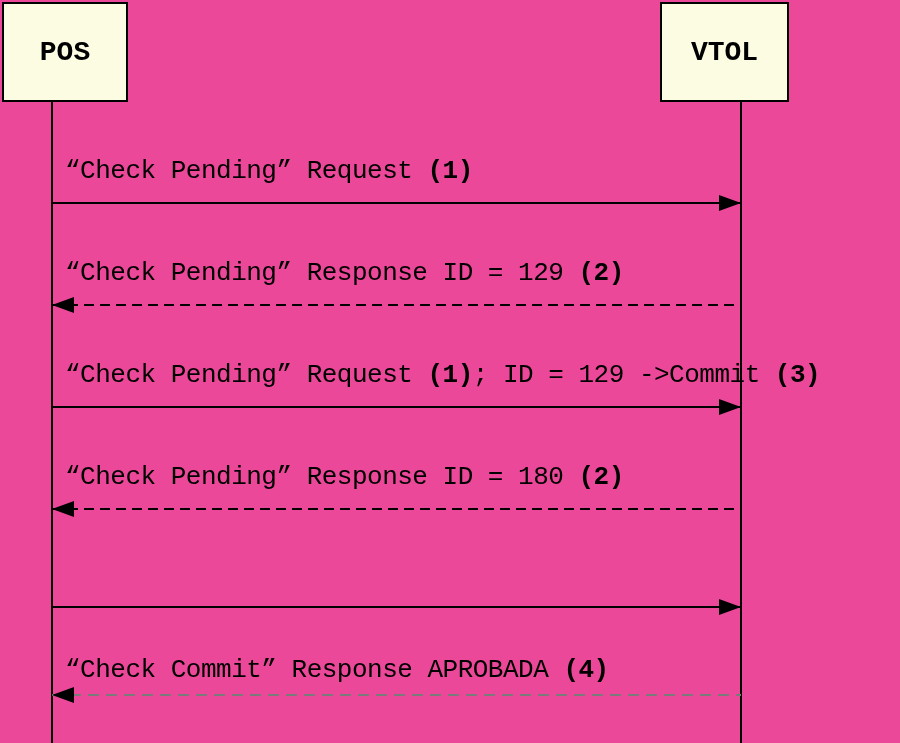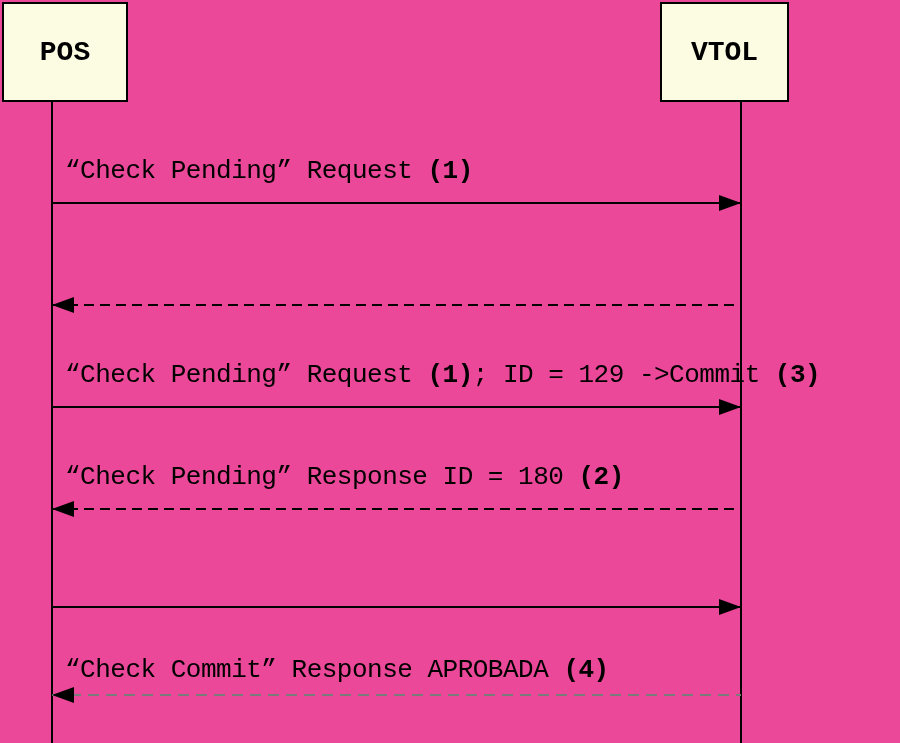--- a/index.html
+++ b/index.html
@@ -85,20 +85,21 @@
     <span class="actor-label">VTOL</span>
   </div>
 
   <div id="lifeline-pos" class="lifeline"></div>
   <div id="lifeline-vtol" class="lifeline"></div>
 
   <div class="msg-label" style="top:156px"><span>“Check Pending” Request </span><span class="b">(1)</span></div>
   <div class="msg-line solid" style="top:202px"></div>
   <div class="arrowhead right" style="top:195px"></div>
 
+  <div class="msg-label" style="top:258px"><span>“Check Pending” Response ID = 129 </span><span class="b">(2)</span></div>
   <div class="msg-line dashed" style="top:304px"></div>
   <div class="arrowhead left" style="top:297px"></div>
 
   <div class="msg-label" style="top:360px"><span>“Check Pending” Request </span><span class="b">(1)</span><span>; ID = 129 -&gt;Commit </span><span class="b">(3)</span></div>
   <div class="msg-line solid" style="top:406px"></div>
   <div class="arrowhead right" style="top:399px"></div>
 
   <div class="msg-label" style="top:462px"><span>“Check Pending” Response ID = 180 </span><span class="b">(2)</span></div>
   <div class="msg-line dashed" style="top:508px"></div>
   <div class="arrowhead left" style="top:501px"></div>

